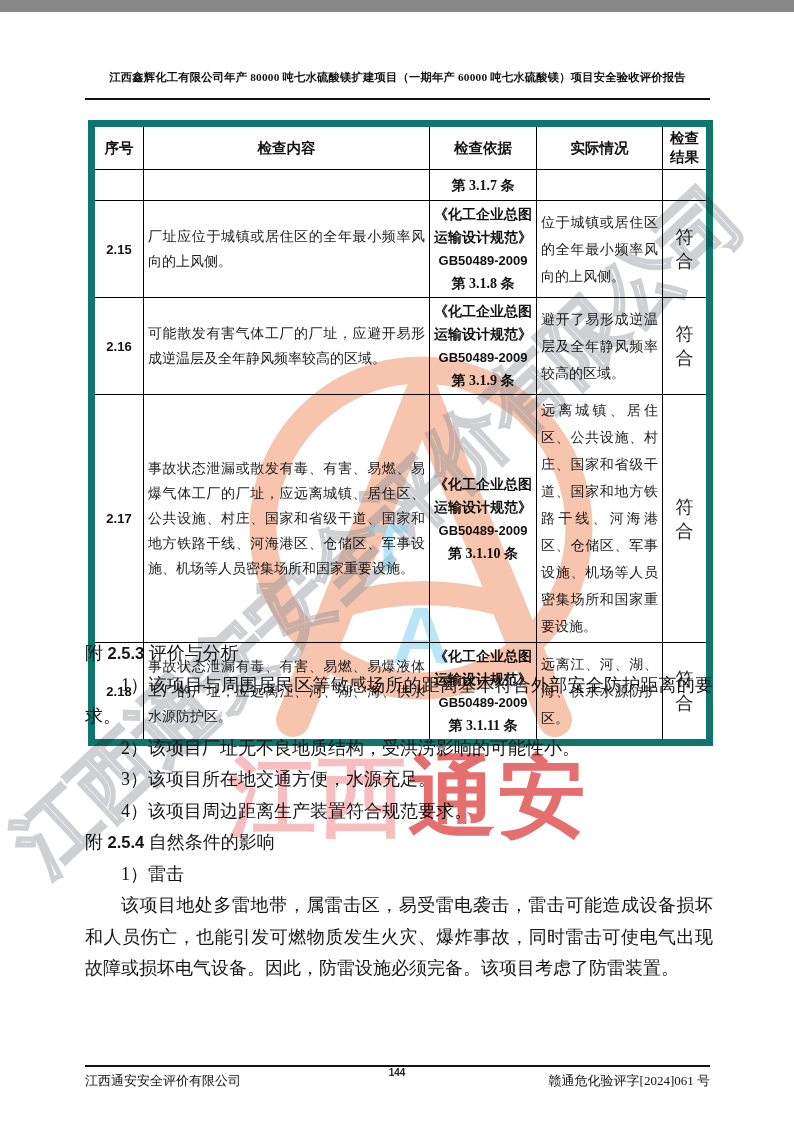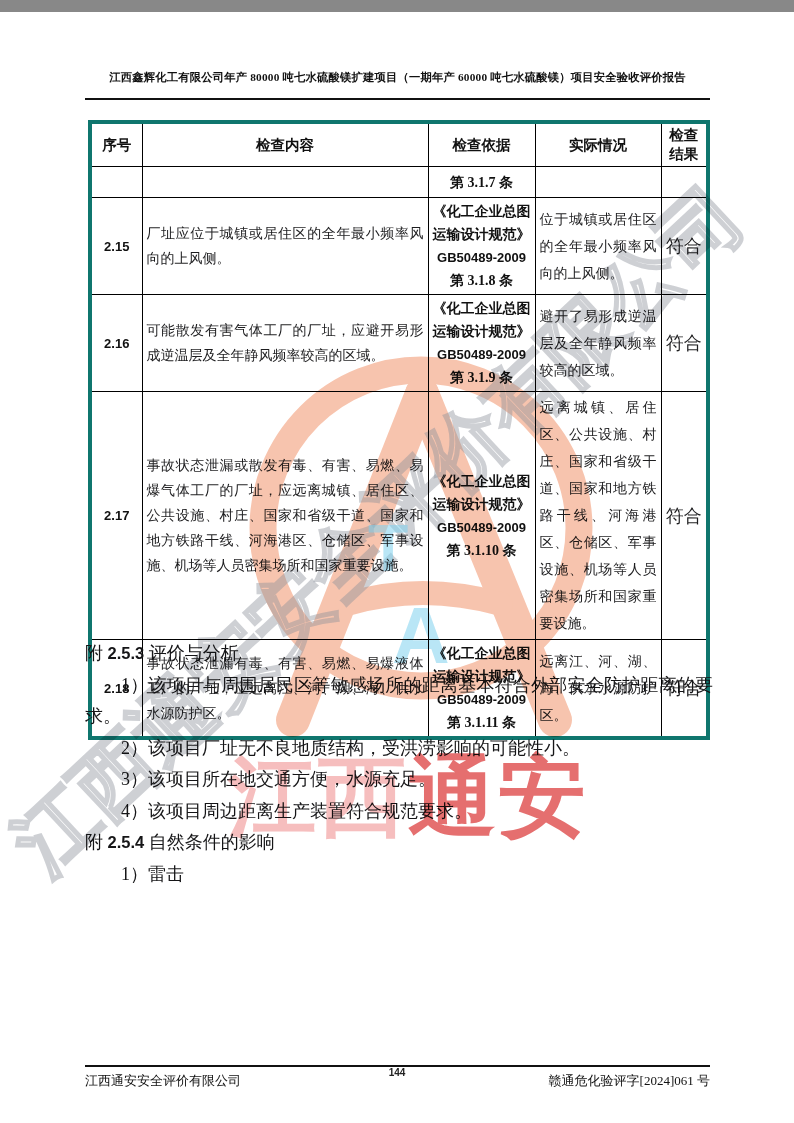--- a/index.html
+++ b/index.html
@@ -19,21 +19,21 @@
     letter-spacing:0.2px;color:#111;
   }
   .doc-header-rule{
     position:absolute;left:85px;top:86px;width:625px;height:0;
     border-top:2px solid #111;
   }
   
   table.check{
     position:absolute;left:88px;top:108px;
     width:618px;border-collapse:collapse;table-layout:fixed;
-    border:4px solid #0f766e;
+    border:7px solid #0f766e;
   }
   table.check th, table.check td{
     border:1.4px solid #000;
     padding:2px 4px;
     vertical-align:middle;
     overflow:hidden;
   }
   table.check th{
     font-size:14.5px;font-weight:bold;text-align:center;
     line-height:19px;color:#111;
@@ -213,20 +213,21 @@
   </table>
 
   <div class="sections">
       <p class="heading"><span>附 </span><span class="num">2.5.3</span><span> 评价与分析</span></p>
       <p class="item">1）该项目与周围居民区等敏感场所的距离基本符合外部安全防护距离的要求。</p>
       <p class="item">2）该项目厂址无不良地质结构，受洪涝影响的可能性小。</p>
       <p class="item">3）该项目所在地交通方便，水源充足。</p>
       <p class="item">4）该项目周边距离生产装置符合规范要求。</p>
       <p class="heading"><span>附 </span><span class="num">2.5.4</span><span> 自然条件的影响</span></p>
       <p class="item">1）雷击</p>
+      <p class="para">该项目地处多雷地带，属雷击区，易受雷电袭击，雷击可能造成设备损坏和人员伤亡，也能引发可燃物质发生火灾、爆炸事故，同时雷击可使电气出现故障或损坏电气设备。因此，防雷设施必须完备。该项目考虑了防雷装置。</p>
     </div>
 
   <div class="page-number">144</div>
   <div class="footer-rule"></div>
   <div class="footer-row">
     <span>江西通安安全评价有限公司</span>
     <span>赣通危化验评字[2024]061 号</span>
   </div>
 
   <div class="watermark">

